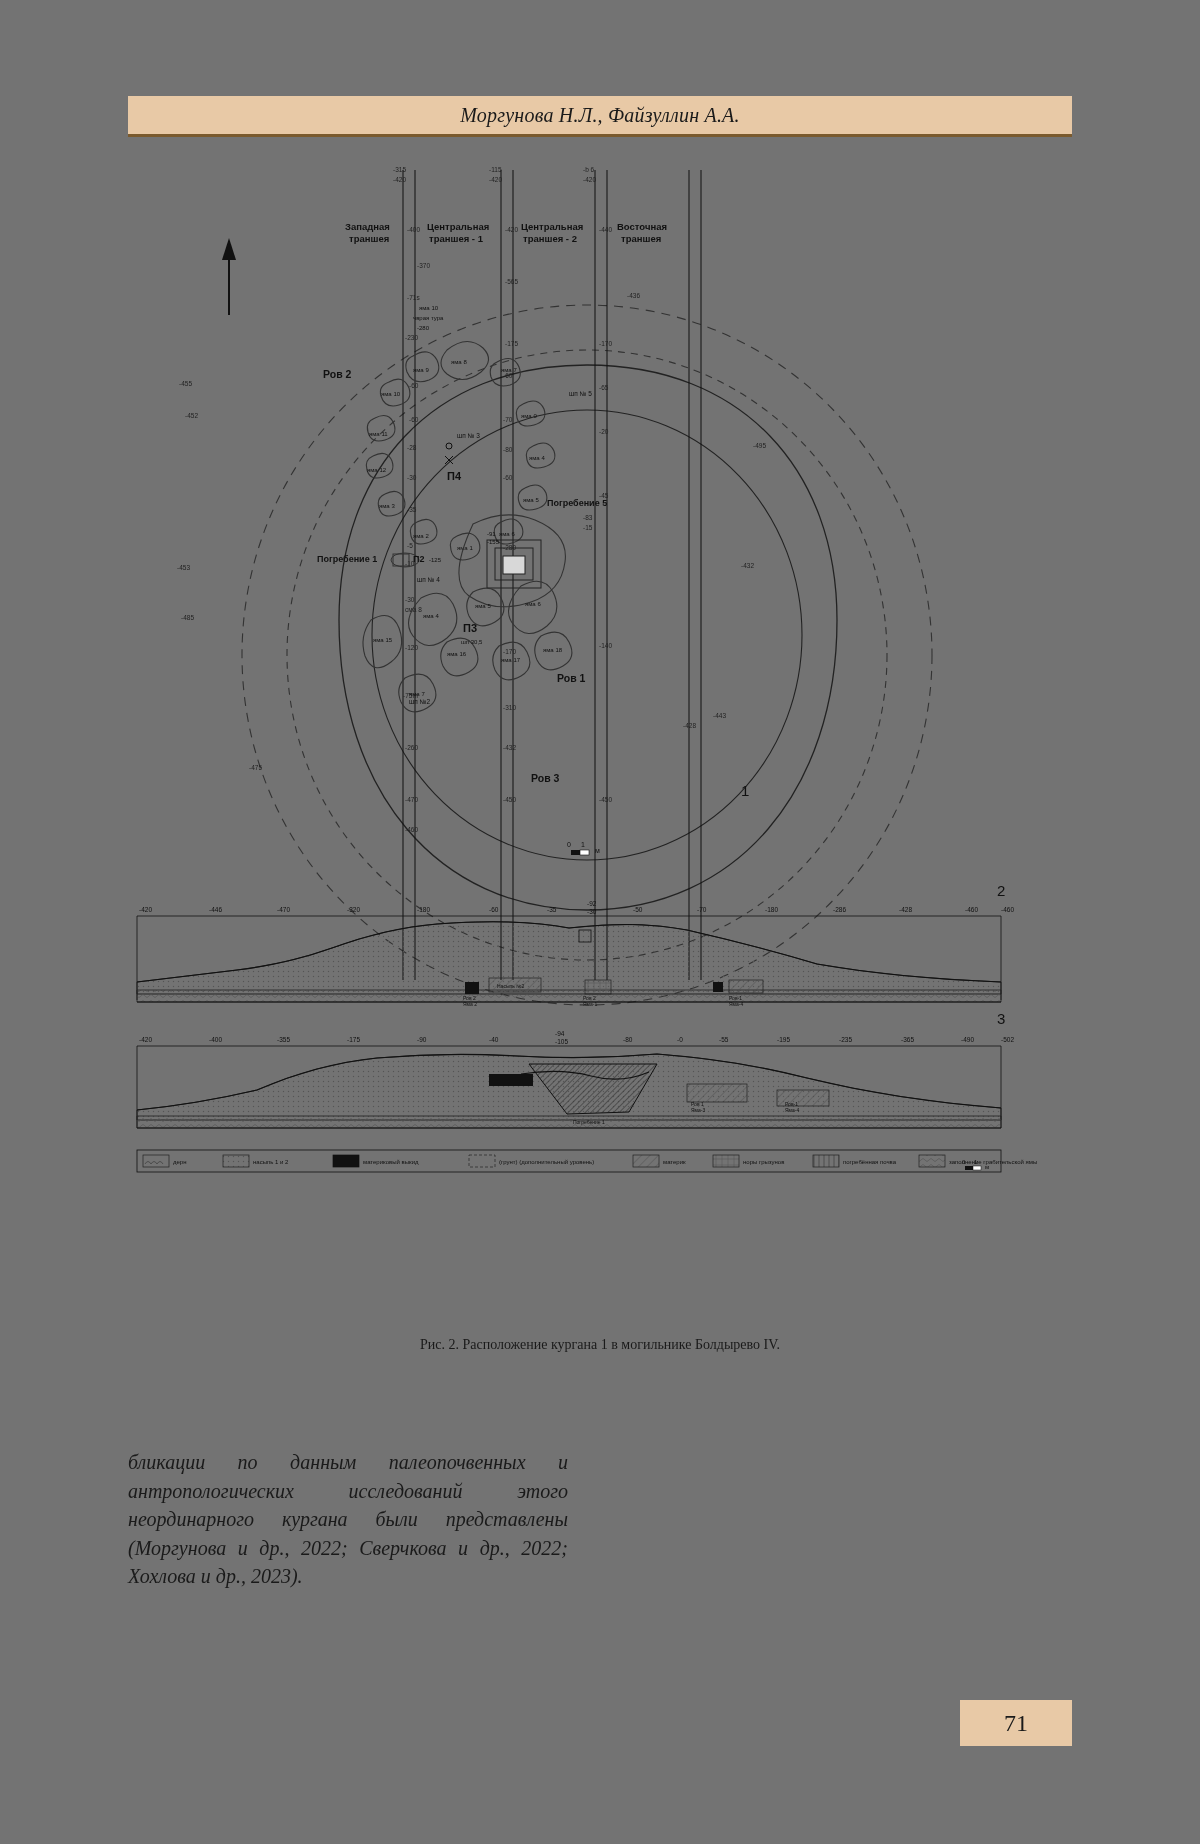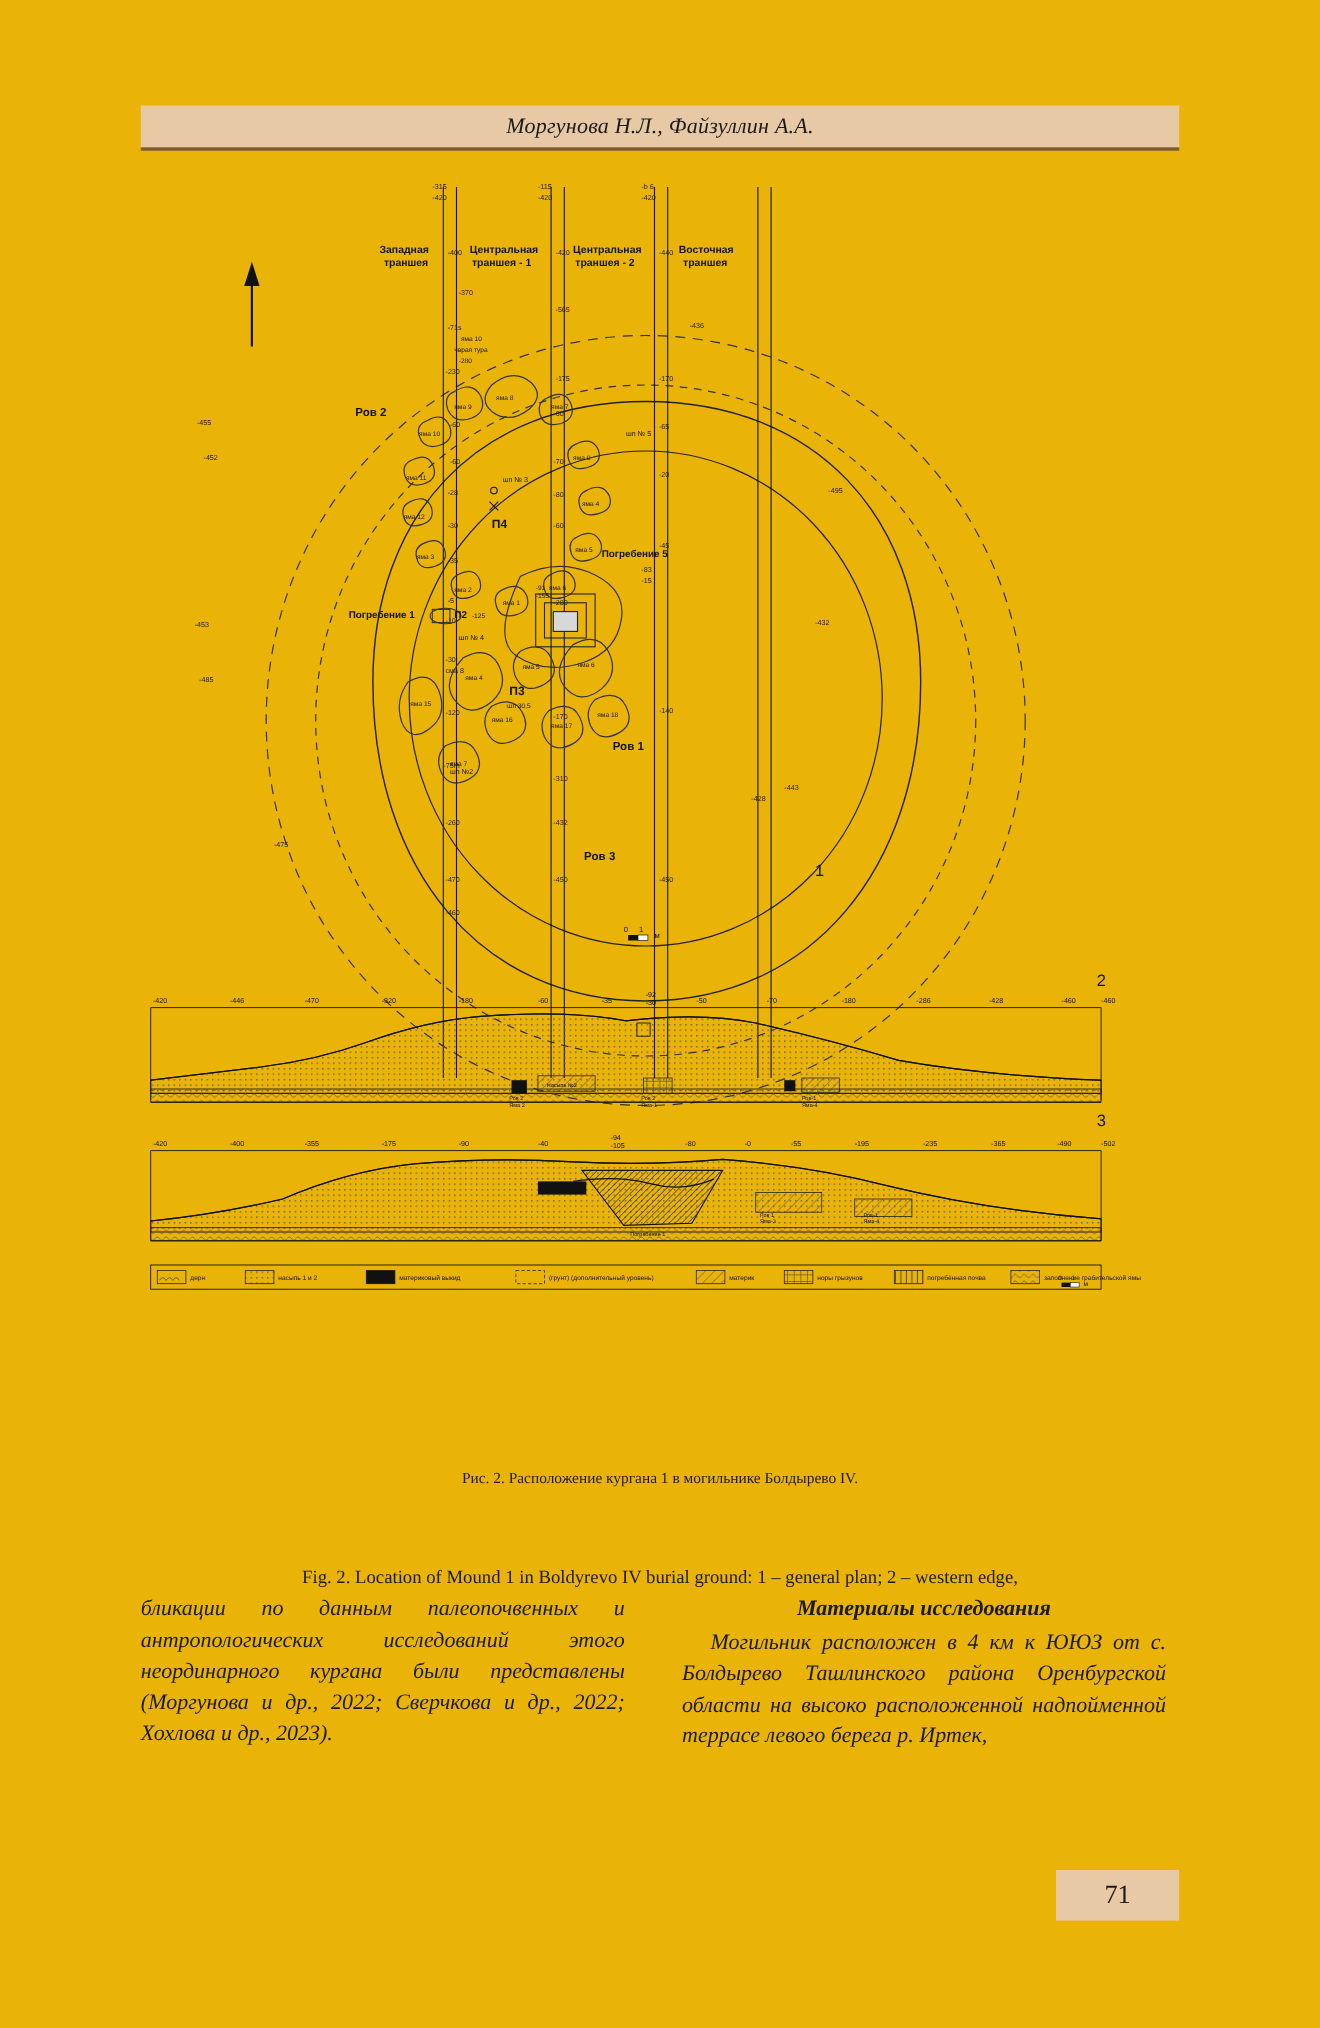--- a/index.html
+++ b/index.html
@@ -13,21 +13,21 @@
     position: relative;
     font-family: "Liberation Serif", serif;
     color: #1a1a1a;
     overflow: hidden;
   }
   .page {
     position: absolute;
     left: 0; top: 0;
     width: 1200px;
     height: 1844px;
-    background: #eab308;
+    background: #737373;
   }
 
   
   .header-band {
     position: absolute;
     left: 128px;
     top: 96px;
     width: 944px;
     height: 38px;
     background: #e8c9a6;
@@ -493,29 +493,24 @@
         </g>
       </g>
     </svg>
   </div>
 
   <div class="caption-ru">
     <div>Рис. 2. Расположение кургана 1 в могильнике Болдырево IV.</div>
   </div>
 
   <div class="caption-en">
-    <div>Fig. 2. Location of Mound 1 in Boldyrevo IV burial ground: 1 – general plan; 2 – western edge,</div>
   </div>
 
   <div class="col col-left">
     <div>бликации по данным палеопочвенных и антропологических исследований этого неординарного кургана были представлены (Моргунова и др., 2022; Сверчкова и др., 2022; Хохлова и др., 2023).</div>
   </div>
 
-  <div class="col col-right">
-    <div class="sub-head">Материалы исследования</div>
-    <div class="indent">Могильник расположен в 4 км к ЮЮЗ от с. Болдырево Ташлинского района Оренбургской области на высоко расположенной надпойменной террасе левого берега р. Иртек,</div>
-  </div>
 
   <div class="pagenum-box">
     <span>71</span>
   </div>
 
 </div>
 
 </body></html>

